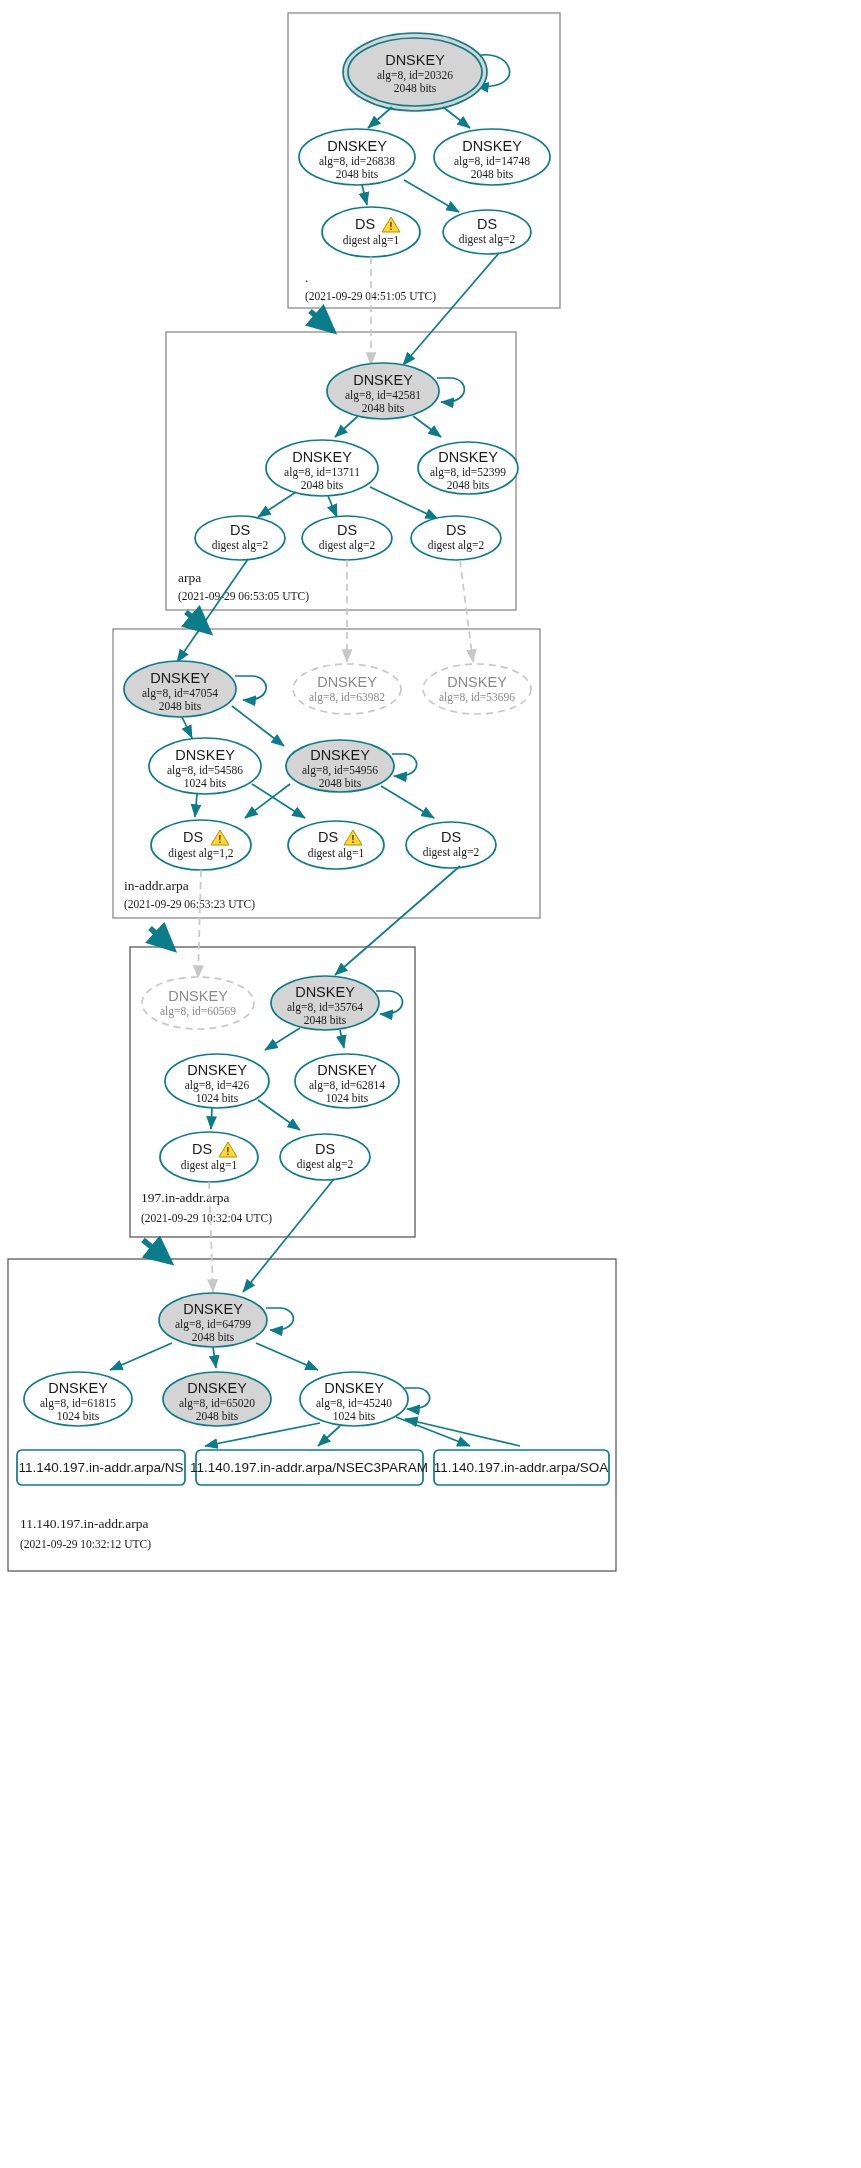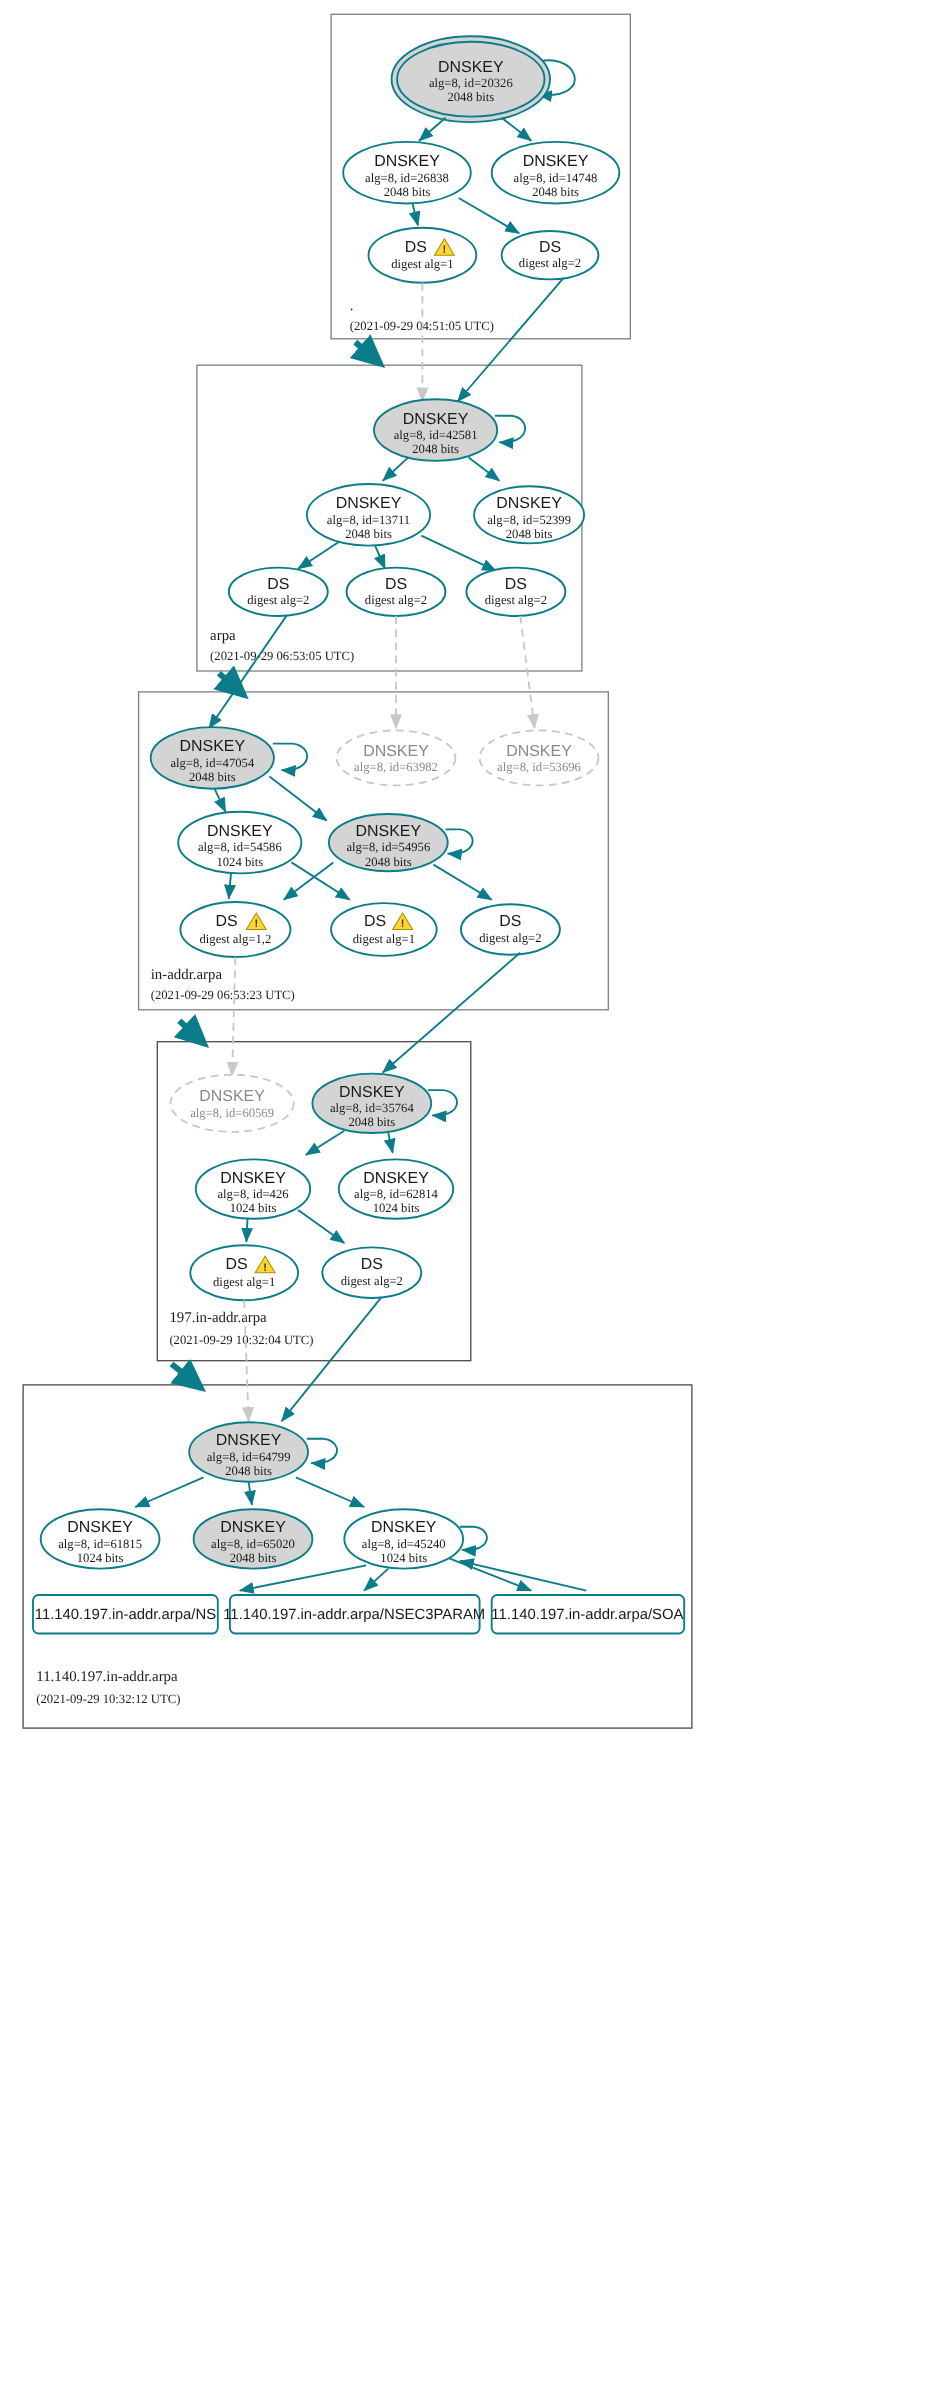--- a/index.html
+++ b/index.html
@@ -1,18 +1,18 @@
 <!DOCTYPE html>
 <html><head>
 <meta charset="utf-8">
 <style>
   html,body{margin:0;padding:0;background:#ffffff;}
   body{width:861px;height:2168px;position:relative;
        font-family:"Liberation Sans", sans-serif;}
-  #stage{position:absolute;left:0;top:0;width:824px;height:2168px;margin-left:13px;}
+  #stage{position:absolute;left:0;top:0;width:824px;height:2168px;}
   svg{display:block;}
   .zbox{fill:#ffffff;stroke:#808080;stroke-width:1.2;}
   .zbox-dark{fill:#ffffff;stroke:#4d4d4d;stroke-width:1.2;}
   .node-ell{fill:#ffffff;stroke:#0a7c8a;stroke-width:1.7;}
   .node-ell.secure{fill:#d4d4d4;}
   .node-ell.insecure{fill:#ffffff;stroke:#c8c8c8;stroke-width:1.7;stroke-dasharray:7 5;}
   .node-rect{fill:#ffffff;stroke:#0a7c8a;stroke-width:1.7;}
   .edge{fill:none;stroke:#0a7c8a;stroke-width:1.7;}
   .edge-thick{fill:none;stroke:#0a7c8a;stroke-width:5.5;}
   .edge-dash{fill:none;stroke:#c8c8c8;stroke-width:1.7;stroke-dasharray:7 5;}

